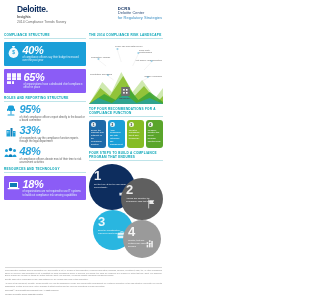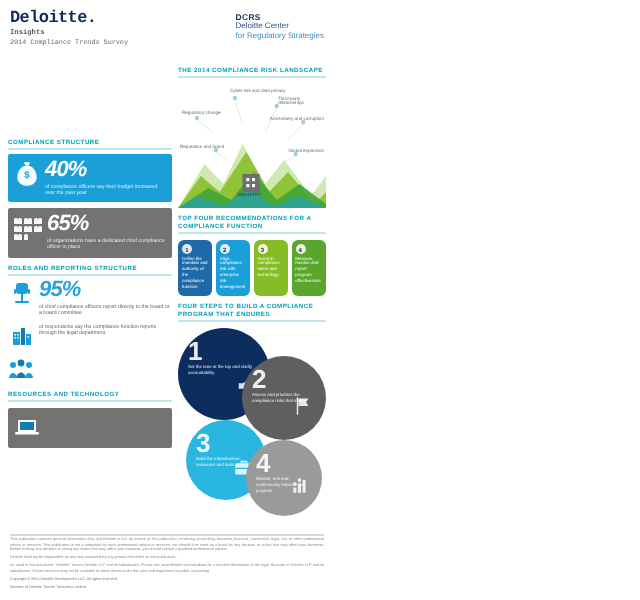--- a/index.html
+++ b/index.html
@@ -7,52 +7,52 @@
     width:167px;height:300px;overflow:hidden;
     background:#ffffff;
     font-family:"Liberation Sans", sans-serif;
     color:#3d3d3d;
     -webkit-font-smoothing:antialiased;
   }
   .poster{position:relative;width:167px;height:300px;background:#fff;}
 
   
   .header{position:relative;height:30px;padding:4px 5px 0 5px;box-sizing:border-box;}
-  .brand{position:absolute;left:5px;top:5px;font-family:Liberation Mono, monospace;}
+  .brand{position:absolute;left:17px;top:5px;}
   .brand-logo{font-size:8.5px;font-weight:bold;color:#0d2d5e;letter-spacing:-0.3px;line-height:9px;}
   .brand-sub1{font-size:3.6px;font-weight:bold;color:#5a5a5a;line-height:5px;margin-top:1px;}
   .brand-sub2{font-size:3.4px;color:#6b6b6b;line-height:5px;}
 
   .dcrs{position:absolute;right:5px;top:6px;text-align:left;}
   .dcrs-mark{font-size:4.2px;font-weight:bold;color:#0d2d5e;letter-spacing:0.2px;line-height:5px;}
   .dcrs-l1{font-size:4px;color:#2f4f7a;line-height:4.6px;}
   .dcrs-l2{font-size:4px;color:#3c8fc4;line-height:4.6px;}
 
   
-  .body{position:relative;display:flex;padding:0 4px;box-sizing:border-box;align-items:center;}
+  .body{position:relative;display:flex;padding:0 4px;box-sizing:border-box;}
   .col-left{width:82px;flex:0 0 82px;}
   .col-right{flex:1;padding-left:3px;}
 
   
   .sect{
     font-size:3.1px;font-weight:bold;color:#00a3b5;letter-spacing:0.25px;
     text-transform:uppercase;line-height:4px;
     border-bottom:0.5px solid #bfe4e9;padding-bottom:1px;margin:3px 0 2.5px 0;
   }
 
   
   .stat{display:flex;align-items:flex-start;gap:2.5px;margin-bottom:3px;}
   .stat .ico{flex:0 0 13px;height:14px;display:flex;align-items:center;justify-content:center;}
   .stat .txt{flex:1;}
   .pct{font-size:11px;font-weight:bold;font-style:italic;color:#29a3dc;line-height:11px;letter-spacing:-0.4px;}
   .cap{font-size:2.6px;line-height:3.3px;color:#5d5d5d;margin-top:0.5px;}
 
   
   .panel{background:#1b9fd8;border-radius:1px;padding:3px;box-sizing:border-box;margin-bottom:3px;}
-  .panel.dark{background:#737373;}
+  .panel.dark{background:#8b5cf6;}
   .panel .pct{color:#ffffff;}
   .panel .cap{color:#dff0fa;}
   .panel .stat{margin-bottom:0;}
 
   
   .people-row{display:flex;flex-wrap:wrap;width:14px;gap:0.4px;}
   .people-row i{width:2px;height:3.4px;background:#ffffff;border-radius:0.8px 0.8px 0 0;display:block;opacity:.95;}
 
   
   .illus{position:relative;height:62px;background:#ffffff;overflow:hidden;}
@@ -172,48 +172,57 @@
             <rect x="11" y="5" width="4" height="17" fill="#0f7cb5"></rect>
             <rect x="16" y="11" width="5" height="11" fill="#1b9fd8"></rect>
             <rect x="4.5" y="11" width="1.5" height="1.5" fill="#fff"></rect>
             <rect x="7" y="11" width="1.5" height="1.5" fill="#fff"></rect>
             <rect x="4.5" y="14" width="1.5" height="1.5" fill="#fff"></rect>
             <rect x="7" y="14" width="1.5" height="1.5" fill="#fff"></rect>
             <rect x="17.5" y="13" width="1.5" height="1.5" fill="#fff"></rect>
           </svg>
         </div>
         <div class="txt">
+          <div class="pct">33%</div>
           <div class="cap">of respondents say the compliance function reports through the legal department</div>
         </div>
       </div>
 
       <div class="stat">
         <div class="ico">
           <svg viewBox="0 0 26 26" width="13" height="14">
             <circle cx="5" cy="8" r="3" fill="#1b9fd8"></circle>
             <path d="M1 21c0-3 2-5 4-5s4 2 4 5z" fill="#1b9fd8"></path>
             <circle cx="13" cy="6" r="3.4" fill="#0f7cb5"></circle>
             <path d="M8.5 21c0-3.4 2-5.6 4.5-5.6s4.5 2.2 4.5 5.6z" fill="#0f7cb5"></path>
             <circle cx="21" cy="8" r="3" fill="#1b9fd8"></circle>
             <path d="M17 21c0-3 2-5 4-5s4 2 4 5z" fill="#1b9fd8"></path>
           </svg>
         </div>
+        <div class="txt">
+          <div class="pct">48%</div>
+          <div class="cap">of compliance officers devote most of their time to risk assessment activities</div>
+        </div>
       </div>
 
       <div class="sect">RESOURCES AND TECHNOLOGY</div>
 
 
       <div class="panel dark">
         <div class="stat">
           <div class="ico">
             <svg viewBox="0 0 26 22" width="13" height="12">
               <rect x="4" y="3" width="18" height="12" rx="1" fill="#fff"></rect>
               <rect x="6" y="5" width="14" height="8" fill="#0f7cb5"></rect>
               <rect x="1" y="15" width="24" height="2.4" rx="1.2" fill="#fff"></rect>
             </svg>
+          </div>
+          <div class="txt">
+            <div class="pct">18%</div>
+            <div class="cap">of organizations are not required to use IT systems to build out compliance risk sensing capabilities</div>
           </div>
         </div>
       </div>
 
     </div>
 
     <div class="col-right">
 
       <div class="sect">THE 2014 COMPLIANCE RISK LANDSCAPE</div>
 

